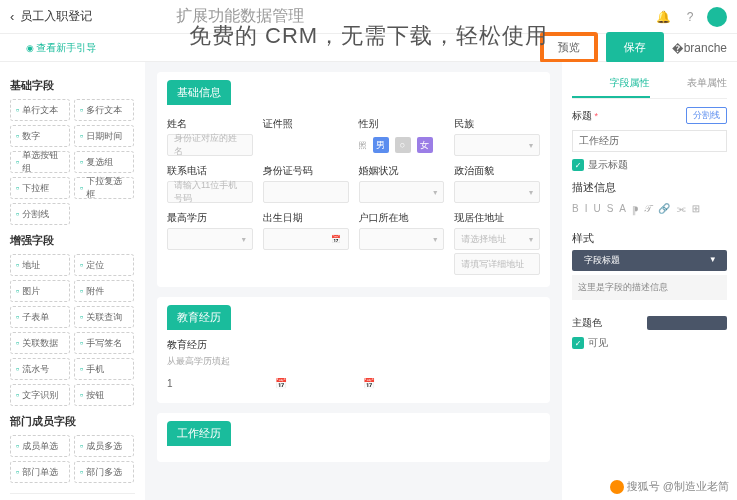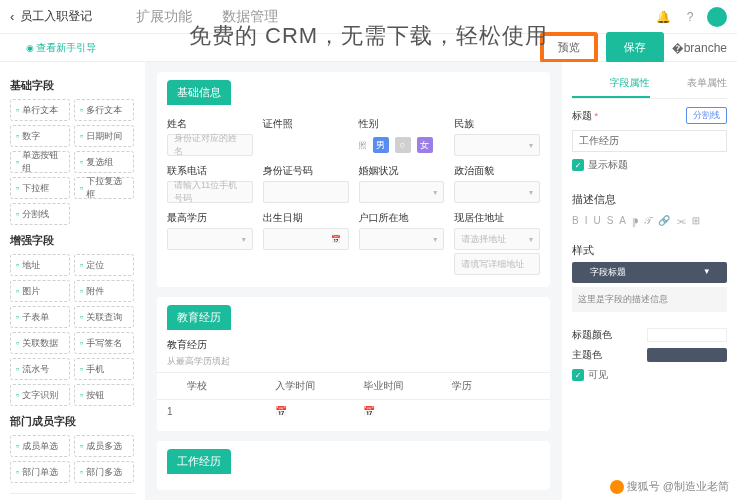--- a/index.html
+++ b/index.html
@@ -1,20 +1,20 @@
 <!DOCTYPE html>
 <html><head>
 <meta charset="utf-8">
 <style>
 *{box-sizing:border-box;margin:0;padding:0;font-family:-apple-system,BlinkMacSystemFont,"PingFang SC","Microsoft YaHei",sans-serif}
 body{background:#f5f6f8;font-size:11px;color:#333;width:737px;height:500px;overflow:hidden;position:relative}
 .topbar{height:34px;background:#fff;display:flex;align-items:center;padding:0 10px;border-bottom:1px solid #eee}
 .back{color:#444;font-size:13px;margin-right:6px}
 .title{font-size:12px;color:#333;font-weight:500}
-.tabs{display:flex;margin-left:44px;gap:30px;font-size:14px;color:#999}
+.tabs{display:flex;margin-left:84px;font-size:16px;color:#999}
 .spacer{flex:1}
 .iconbtn{width:18px;height:18px;display:flex;align-items:center;justify-content:center;color:#999;margin-left:8px;font-size:12px}
 .avatar{width:20px;height:20px;border-radius:50%;background:#1abc9c;margin-left:8px}
 .subbar{height:28px;background:#fff;display:flex;align-items:center;padding:0 10px;border-bottom:1px solid #eee}
 .guide{color:#1abc9c;font-size:10px;margin-left:16px}
 .guide::before{content:"◉ ";font-size:9px}
 .btn{padding:4px 14px;border-radius:3px;font-size:11px;margin-left:8px;border:4px solid #f97316;background:#fff;color:#666}
 .btn.primary{background:#1abc9c;color:#fff;border-color:#1abc9c}
 .share{margin-left:8px;color:#666;font-size:12px}
 .main{display:flex;height:438px}
@@ -47,21 +47,21 @@
 .rtab{flex:1;text-align:right;padding:6px 0;font-size:10px;color:#999}
 .rtab.active{color:#1abc9c;border-bottom:2px solid #1abc9c}
 .rrow{display:flex;align-items:center;justify-content:space-between;margin:6px 0;font-size:10px}
 .rlabel{color:#333}
 .req::after{content:" *";color:#f56;font-size:9px}
 .divbtn{font-size:9px;color:#5b8def;border:1px solid #5b8def;padding:1px 6px;border-radius:2px}
 .txtval{height:22px;border:1px solid #e5e5e5;padding:0 6px;font-size:10px;display:flex;align-items:center;color:#666;margin-bottom:6px}
 .check{display:flex;align-items:center;gap:4px;font-size:10px;color:#666;margin:4px 0}
 .cb{width:12px;height:12px;background:#1abc9c;border-radius:2px;display:flex;align-items:center;justify-content:center;color:#fff;font-size:8px}
 .toolbar{display:flex;gap:6px;padding:4px 0;color:#aaa;font-size:10px;flex-wrap:wrap}
-.stylebox{background:#4a5568;color:#fff;font-size:9px;padding:4px 18px;border-radius:2px;margin:4px 0}
+.stylebox{background:#4a5568;color:#fff;font-size:9px;padding:4px 12px;border-radius:2px;margin:4px 0}
 .stylehint{background:#f5f5f5;padding:6px;font-size:9px;color:#888;margin-bottom:16px}
 .colorrow{display:flex;align-items:center;justify-content:space-between;margin:6px 0;font-size:10px}
 .colorbox{width:80px;height:14px;background:#4a5568;border-radius:2px}
 .overlay{position:absolute;top:21px;left:0;right:0;text-align:center;font-size:22px;color:#555;pointer-events:none;letter-spacing:1px}
 .watermark{position:absolute;bottom:6px;right:8px;font-size:11px;color:#888;display:flex;align-items:center;gap:3px}
 .wmlogo{width:14px;height:14px;background:#ff8c00;border-radius:50%}
 </style>
 </head>
 <body>
 
@@ -209,27 +209,20 @@
           </div>
       </div>
     </div>
 
     <div class="card">
       <div class="cardhdr">教育经历</div>
       <div style="padding:0 10px">
           <div class="flabel">教育经历</div>
         </div>
       <div class="subtitle">从最高学历填起</div>
-      <div class="tablehdr">
-        <div class="tc" style="flex:0 0 20px"></div>
-        <div class="tc">学校</div>
-          <div class="tc">入学时间</div>
-          <div class="tc">毕业时间</div>
-          <div class="tc">学历</div>
-      </div>
       <div class="tablerow">
         <div class="tc" style="flex:0 0 20px">1</div>
         <div class="tc"></div>
           <div class="tc">📅</div>
           <div class="tc">📅</div>
           <div class="tc"></div>
       </div>
     </div>
 
     <div class="card">
@@ -244,41 +237,37 @@
     </div>
     <div class="rrow">
         <span class="rlabel req">标题</span>
         <span class="divbtn">分割线</span>
       </div>
     <div class="txtval">工作经历</div>
     <div class="check">
         <span class="cb">✓</span>
         <span>显示标题</span>
       </div>
-    <div class="rlabel" style="margin:20px 0 4px">描述信息</div>
+    <div class="rlabel" style="margin:8px 0 4px">描述信息</div>
     <div class="toolbar" id="rtools">
         <span>B</span>
         <span>I</span>
         <span>U</span>
         <span>S</span>
         <span>A</span>
         <span>⁋</span>
         <span>𝒯</span>
         <span>🔗</span>
         <span>⫘</span>
         <span>⊞</span>
       </div>
     <div class="rlabel" style="margin:10px 0 4px">样式</div>
     <div class="stylebox"><span>字段标题</span> <span style="float:right">▾</span></div>
     <div class="stylehint">这里是字段的描述信息</div>
     <div class="colorrow">
-        <span>标题颜色</span>
-        <span style="width:80px;height:14px;border:1px solid #eee"></span>
-      </div>
-    <div class="colorrow">
         <span>主题色</span>
         <span class="colorbox"></span>
       </div>
     <div class="check">
         <span class="cb">✓</span>
         <span>可见</span>
       </div>
   </div>
 </div>
 

